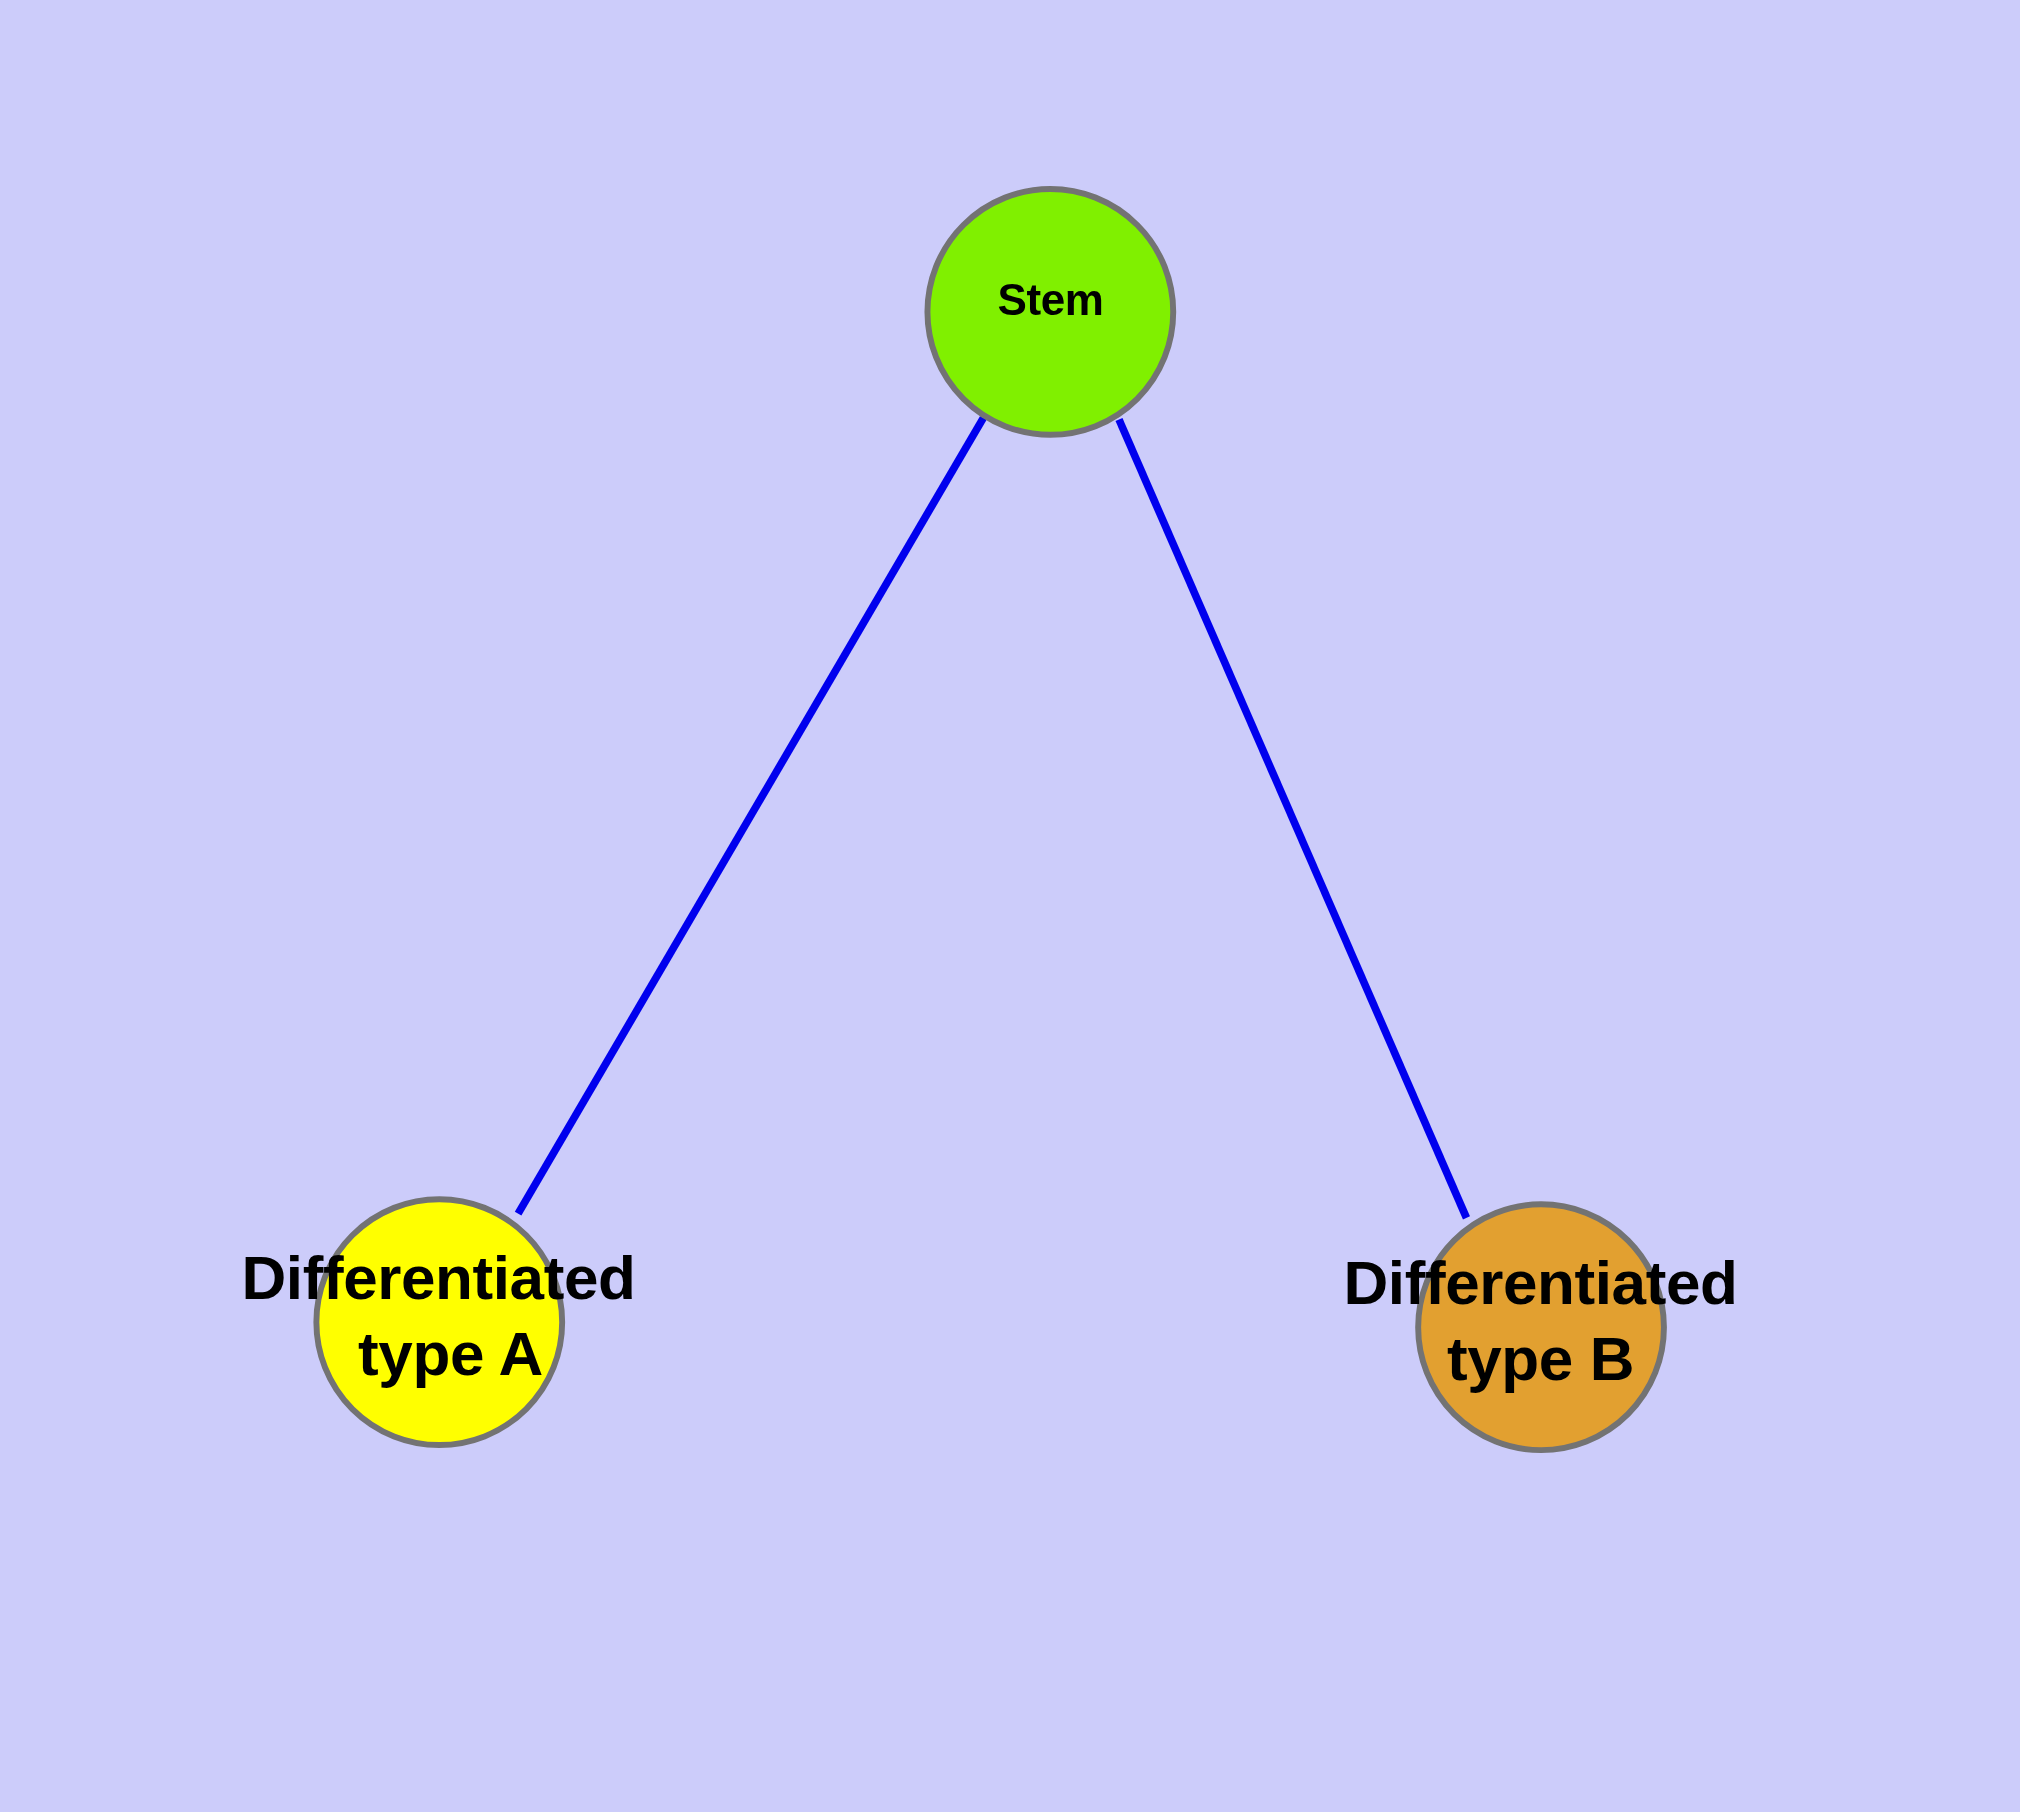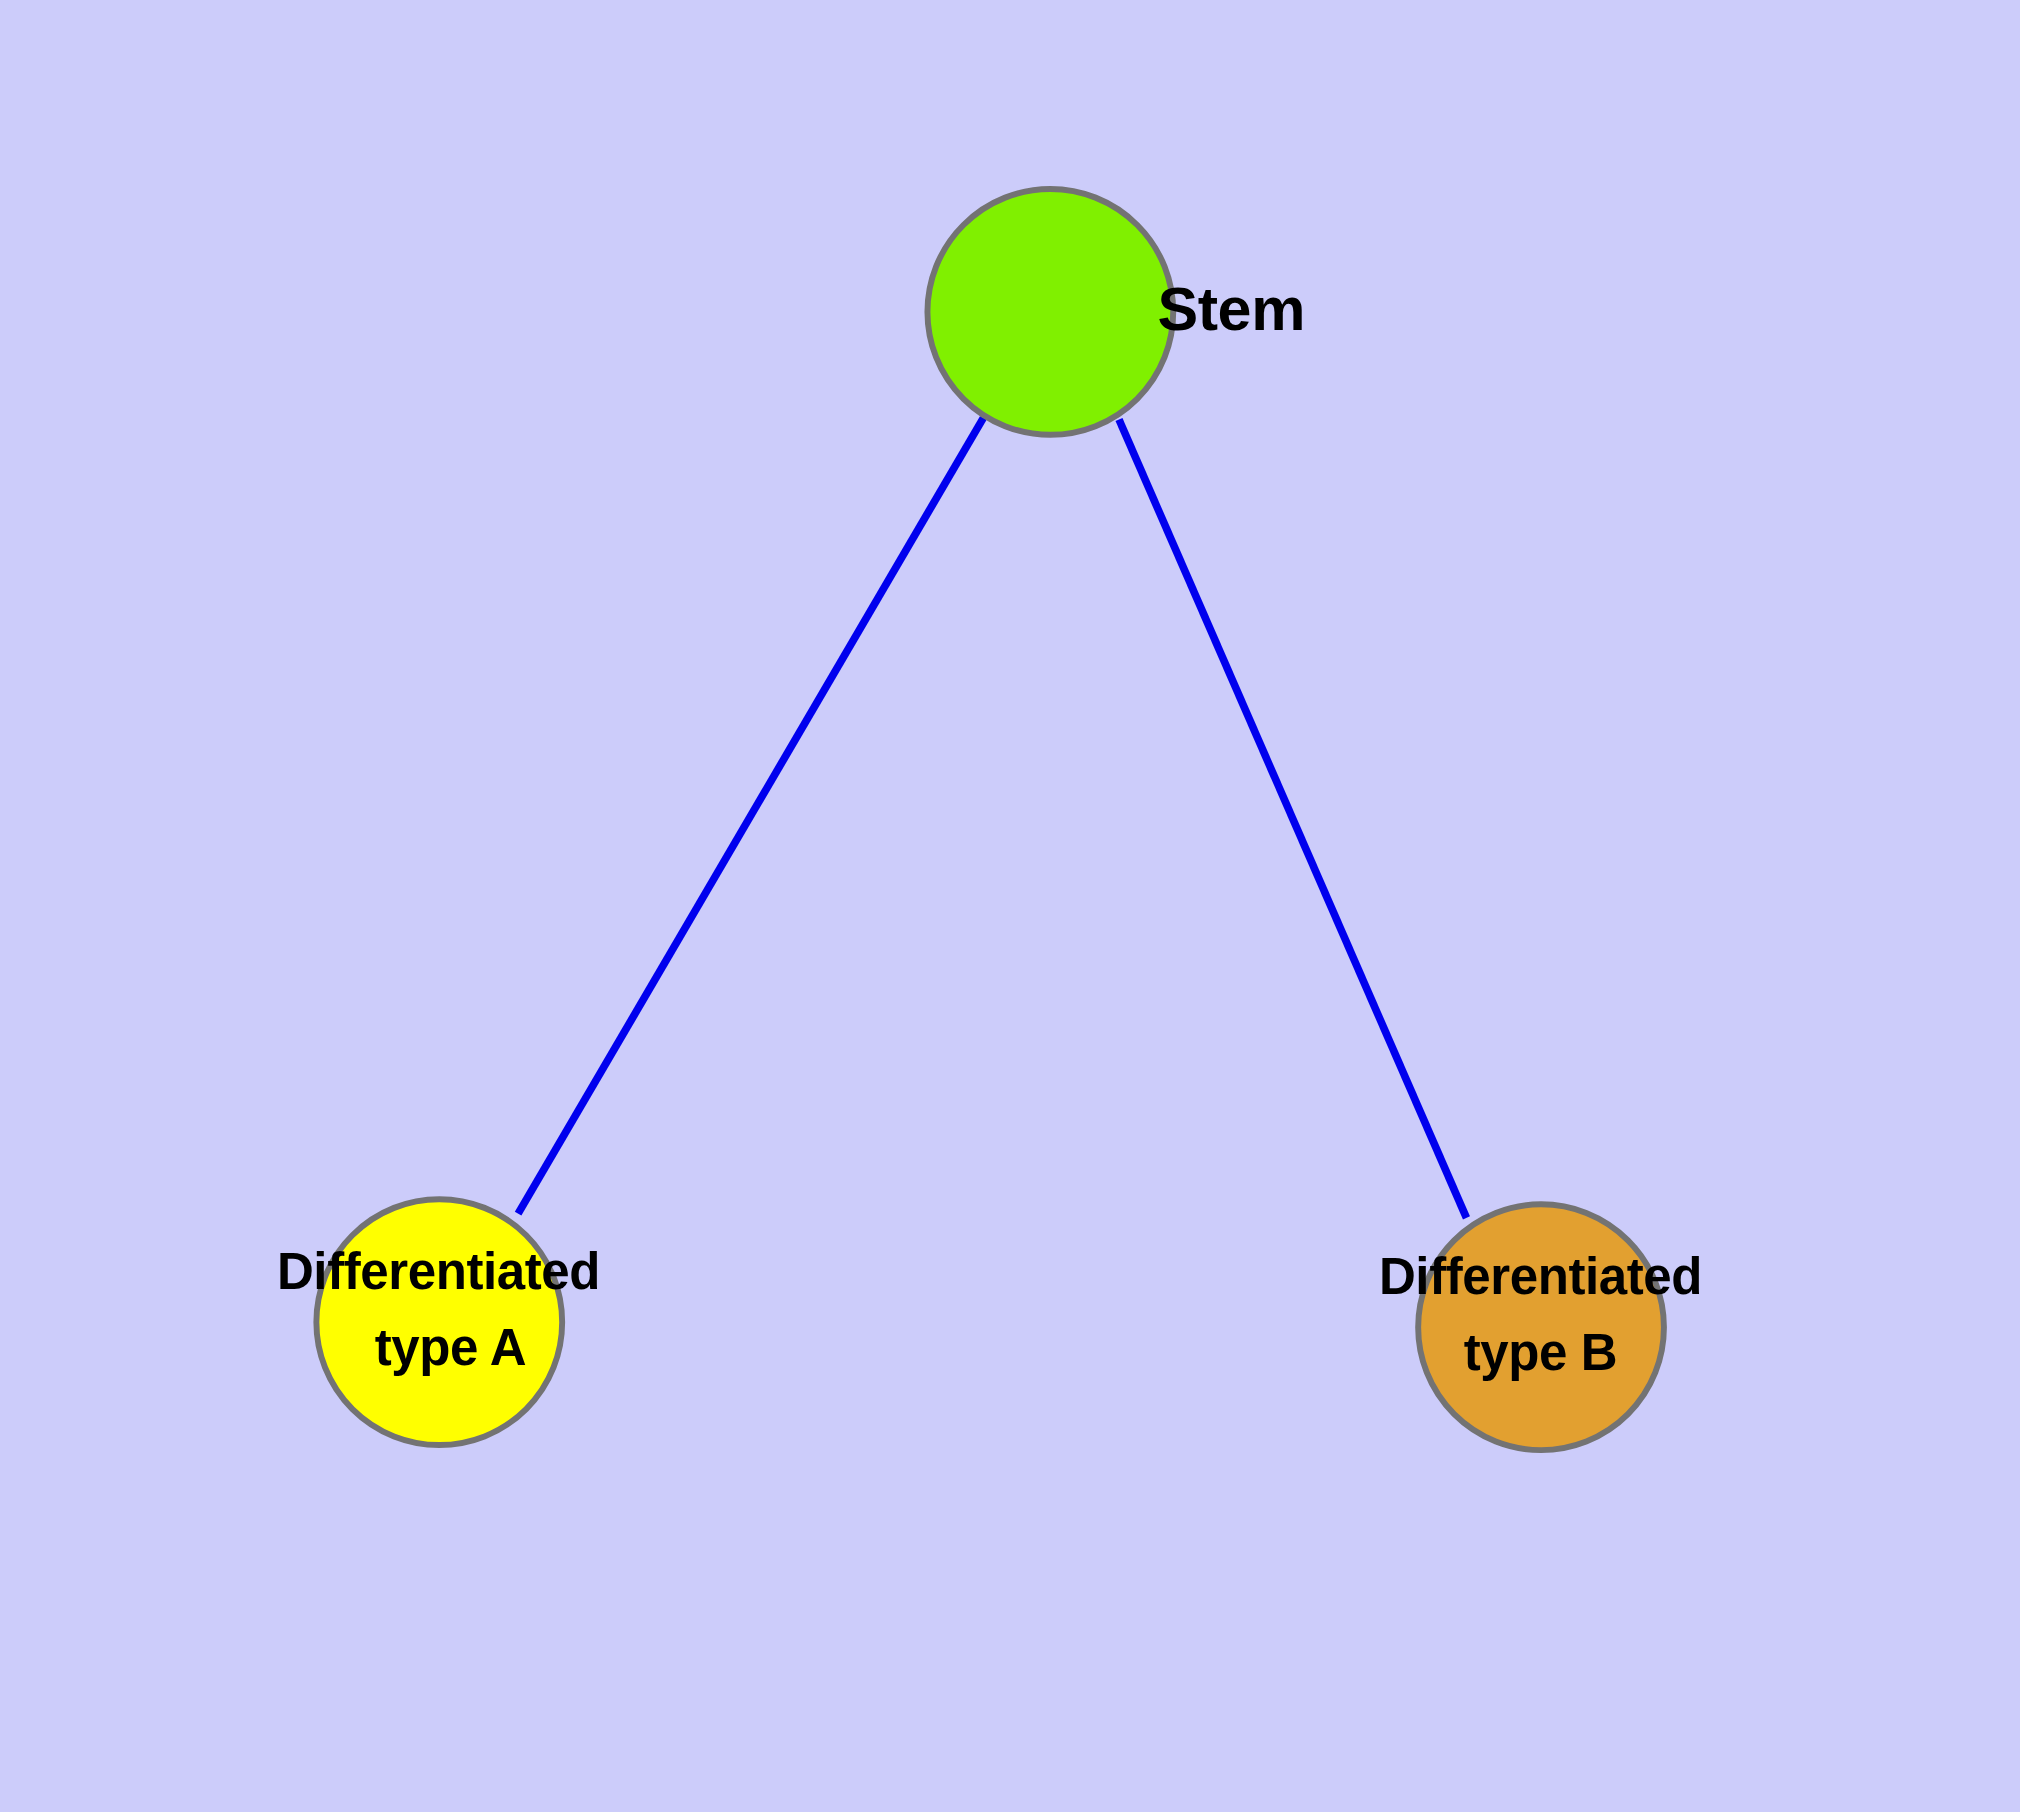--- a/index.html
+++ b/index.html
@@ -31,25 +31,24 @@
     position: absolute;
     text-align: center;
     font-weight: bold;
     color: #000000;
     line-height: 1.10;
     white-space: pre;
     pointer-events: none;
     letter-spacing: -0.4px;
   }
   .node-label-inner {
-    font-size: 61px;
-    text-align: right;
+    font-size: 44px;
   }
   .node-label-outer {
-    font-size: 51px;
+    font-size: 62px;
   }
 </style>
 </head>
 <body>
 
 <div id="stage">
 
   <div id="canvas-bg"></div>
 
   <svg id="graph-svg" viewBox="0 0 2384 2138" xmlns="http://www.w3.org/2000/svg">

